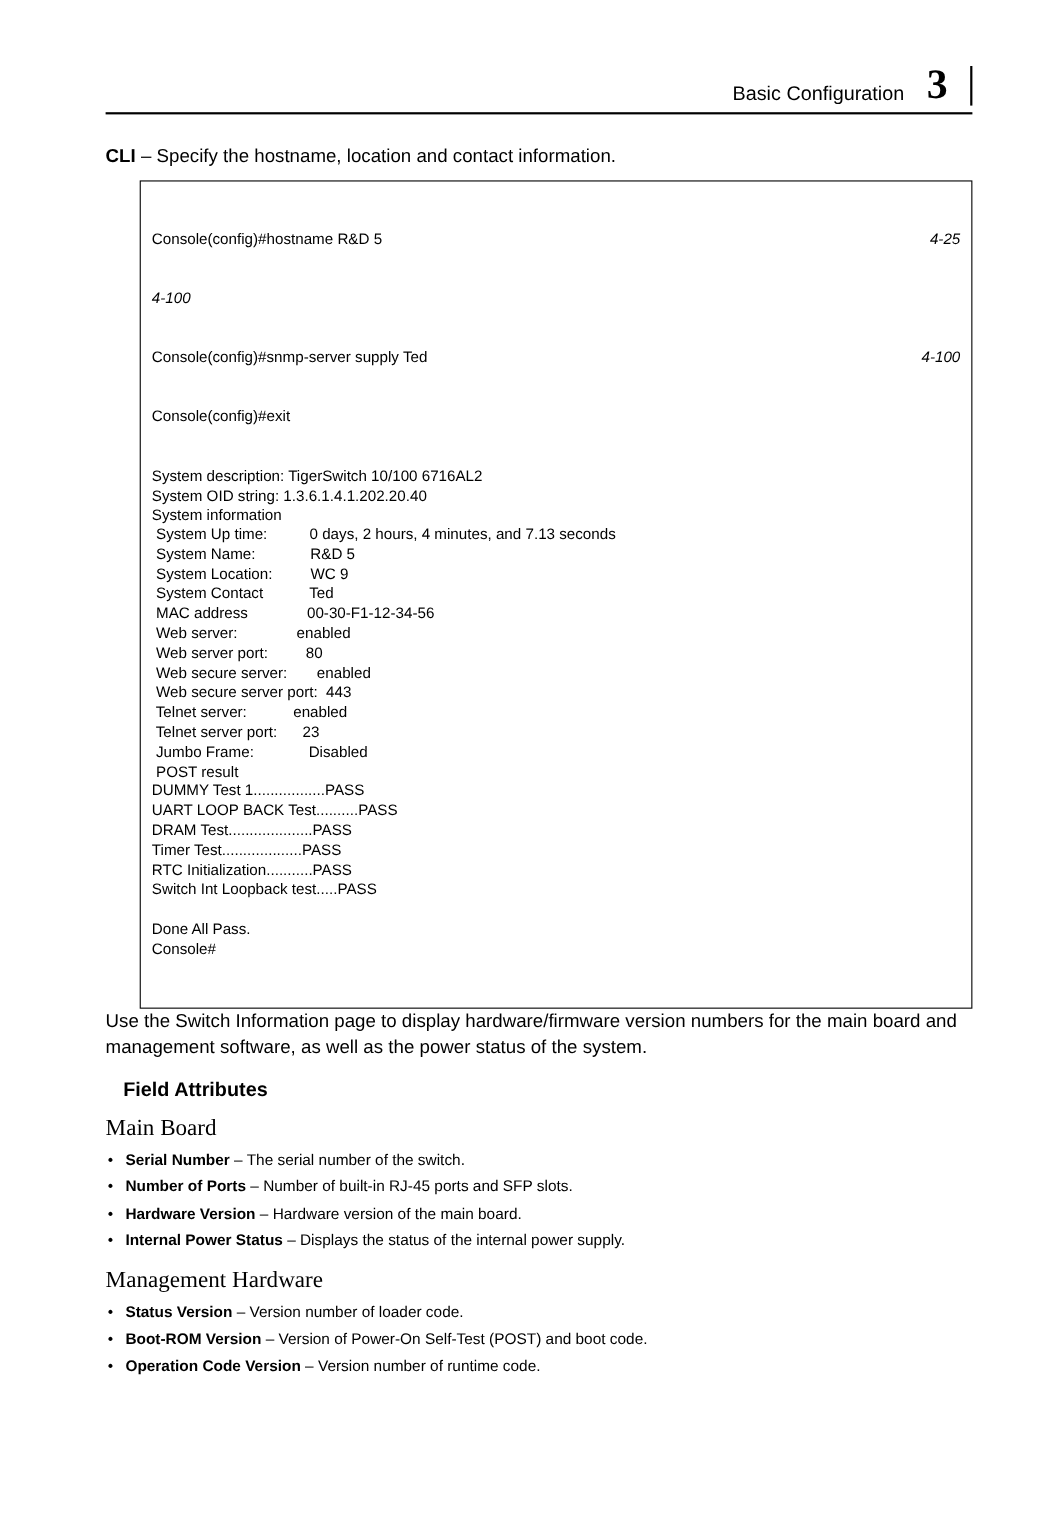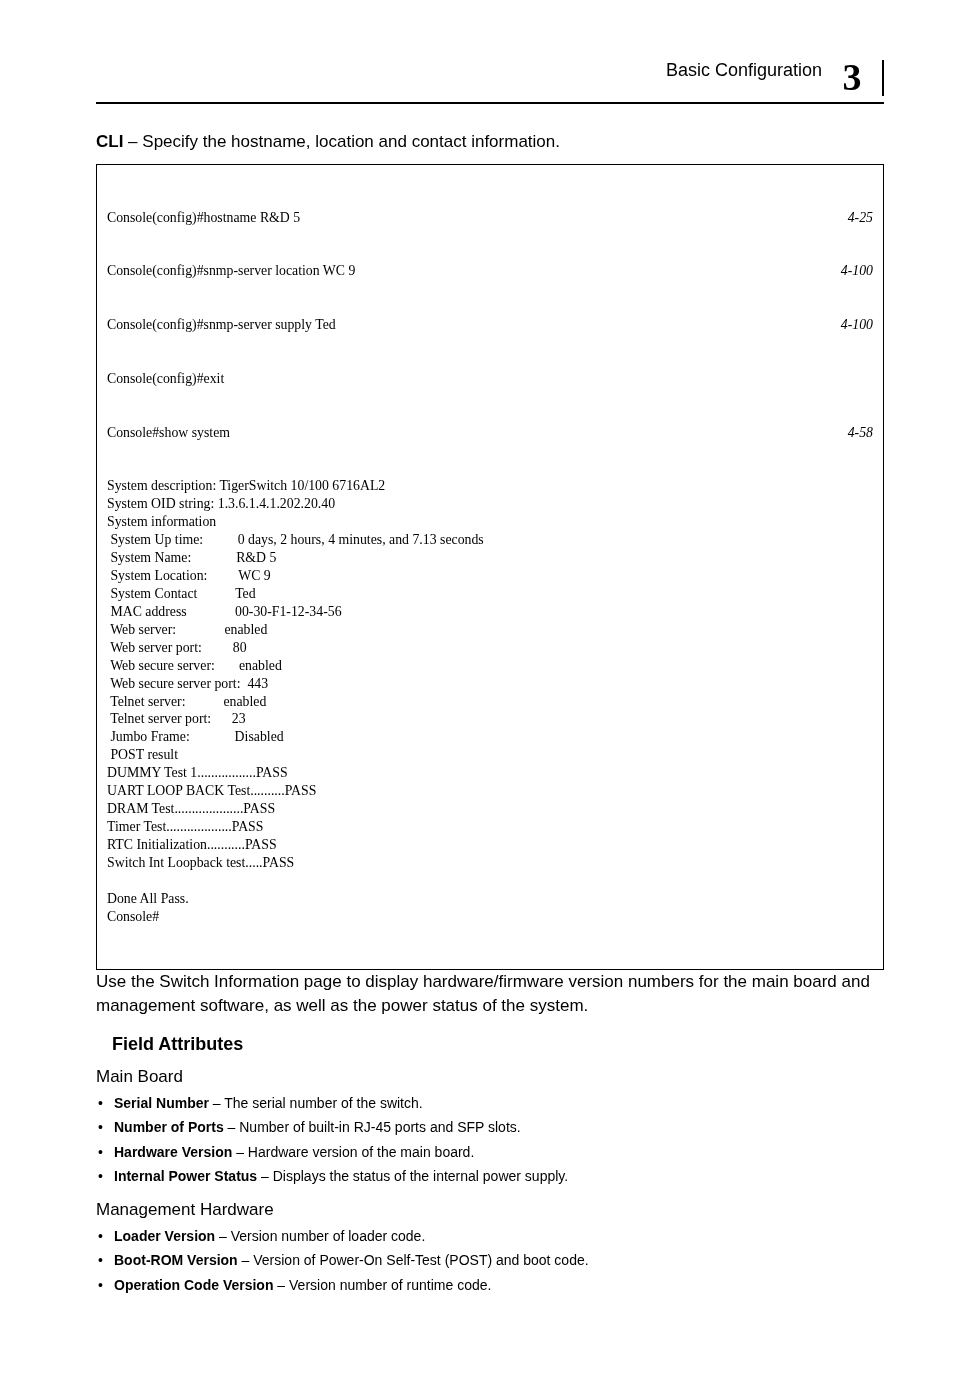--- a/index.html
+++ b/index.html
@@ -13,21 +13,21 @@
   .page {
     padding: 60px 70px 40px 96px;
     box-sizing: border-box;
     width: 954px;
     min-height: 1388px;
     position: relative;
   }
   .header {
     display: flex;
     justify-content: flex-end;
-    align-items: flex-start;
+    align-items: flex-end;
     gap: 12px;
     margin-bottom: 6px;
   }
   .header-title {
     font-size: 18px;
     font-weight: 400;
   }
   .header-icon {
     width: 36px;
     height: 36px;
@@ -48,24 +48,25 @@
     margin: 0 0 26px 0;
   }
   .cli-intro {
     font-size: 17px;
     margin: 0 0 10px 0;
     line-height: 1.4;
   }
   .cli-box {
     border: 1px solid #000;
     padding: 8px 10px;
-    font-family: Liberation Serif, serif;
+    font-family: Liberation Sans, sans-serif;
     font-size: 13.8px;
     line-height: 1.3;
     white-space: pre;
+    margin-left: 31px;
   }
   .cli-line {
     display: flex;
     justify-content: space-between;
   }
   .cli-pageref {
     font-style: italic;
   }
   .cli-body {
     white-space: pre;
@@ -79,22 +80,23 @@
     font-size: 17px;
     line-height: 1.4;
     margin: 0 0 16px 0;
   }
   h3.field-attr {
     font-size: 18px;
     font-weight: bold;
     margin: 0 0 12px 16px;
   }
   .subhead {
-    font-size: 17px;
+    font-size: 21px;
     margin: 0 0 6px 0;
+    font-family: Liberation Serif, serif;
   }
   ul.bullets {
     list-style: none;
     padding: 0;
     margin: 0 0 14px 0;
   }
   ul.bullets li {
     position: relative;
     padding-left: 18px;
     font-size: 14px;
@@ -123,34 +125,29 @@
   <p class="cli-intro">
     <strong>CLI</strong><span> – Specify the hostname, location and contact information.</span>
   </p>
 
   <div class="cli-box">
     <div class="cli-line">
       <span>Console(config)#hostname R&amp;D 5</span>
       <span class="cli-pageref">4-25</span>
     </div>
     <div class="cli-line">
-      <span>Console(config)#snmp-server location WC 9</span>
       <span class="cli-pageref">4-100</span>
     </div>
     <div class="cli-line">
       <span>Console(config)#snmp-server supply Ted</span>
       <span class="cli-pageref">4-100</span>
     </div>
     <div class="cli-line">
       <span>Console(config)#exit</span>
       <span class="cli-pageref"></span>
-    </div>
-    <div class="cli-line">
-      <span>Console#show system</span>
-      <span class="cli-pageref">4-58</span>
     </div>
     <div class="cli-body">System description: TigerSwitch 10/100 6716AL2
 System OID string: 1.3.6.1.4.1.202.20.40
 System information
  System Up time:          0 days, 2 hours, 4 minutes, and 7.13 seconds
  System Name:             R&amp;D 5
  System Location:         WC 9
  System Contact           Ted
  MAC address              00-30-F1-12-34-56
  Web server:              enabled
@@ -180,19 +177,19 @@
   <p class="subhead">Main Board</p>
   <ul class="bullets">
     <li><strong>Serial Number</strong><span> – The serial number of the switch.</span></li>
     <li><strong>Number of Ports</strong><span> – Number of built-in RJ-45 ports and SFP slots.</span></li>
     <li><strong>Hardware Version</strong><span> – Hardware version of the main board.</span></li>
     <li><strong>Internal Power Status</strong><span> – Displays the status of the internal power supply.</span></li>
   </ul>
 
   <p class="subhead">Management Hardware</p>
   <ul class="bullets">
-    <li><strong>Loader Version</strong><span> – Version number of loader code.</span></li>
+    <li><strong>Status Version</strong><span> – Version number of loader code.</span></li>
     <li><strong>Boot-ROM Version</strong><span> – Version of Power-On Self-Test (POST) and boot code.</span></li>
     <li><strong>Operation Code Version</strong><span> – Version number of runtime code.</span></li>
 
   </ul>
 
 </div>
 
 </body></html>

